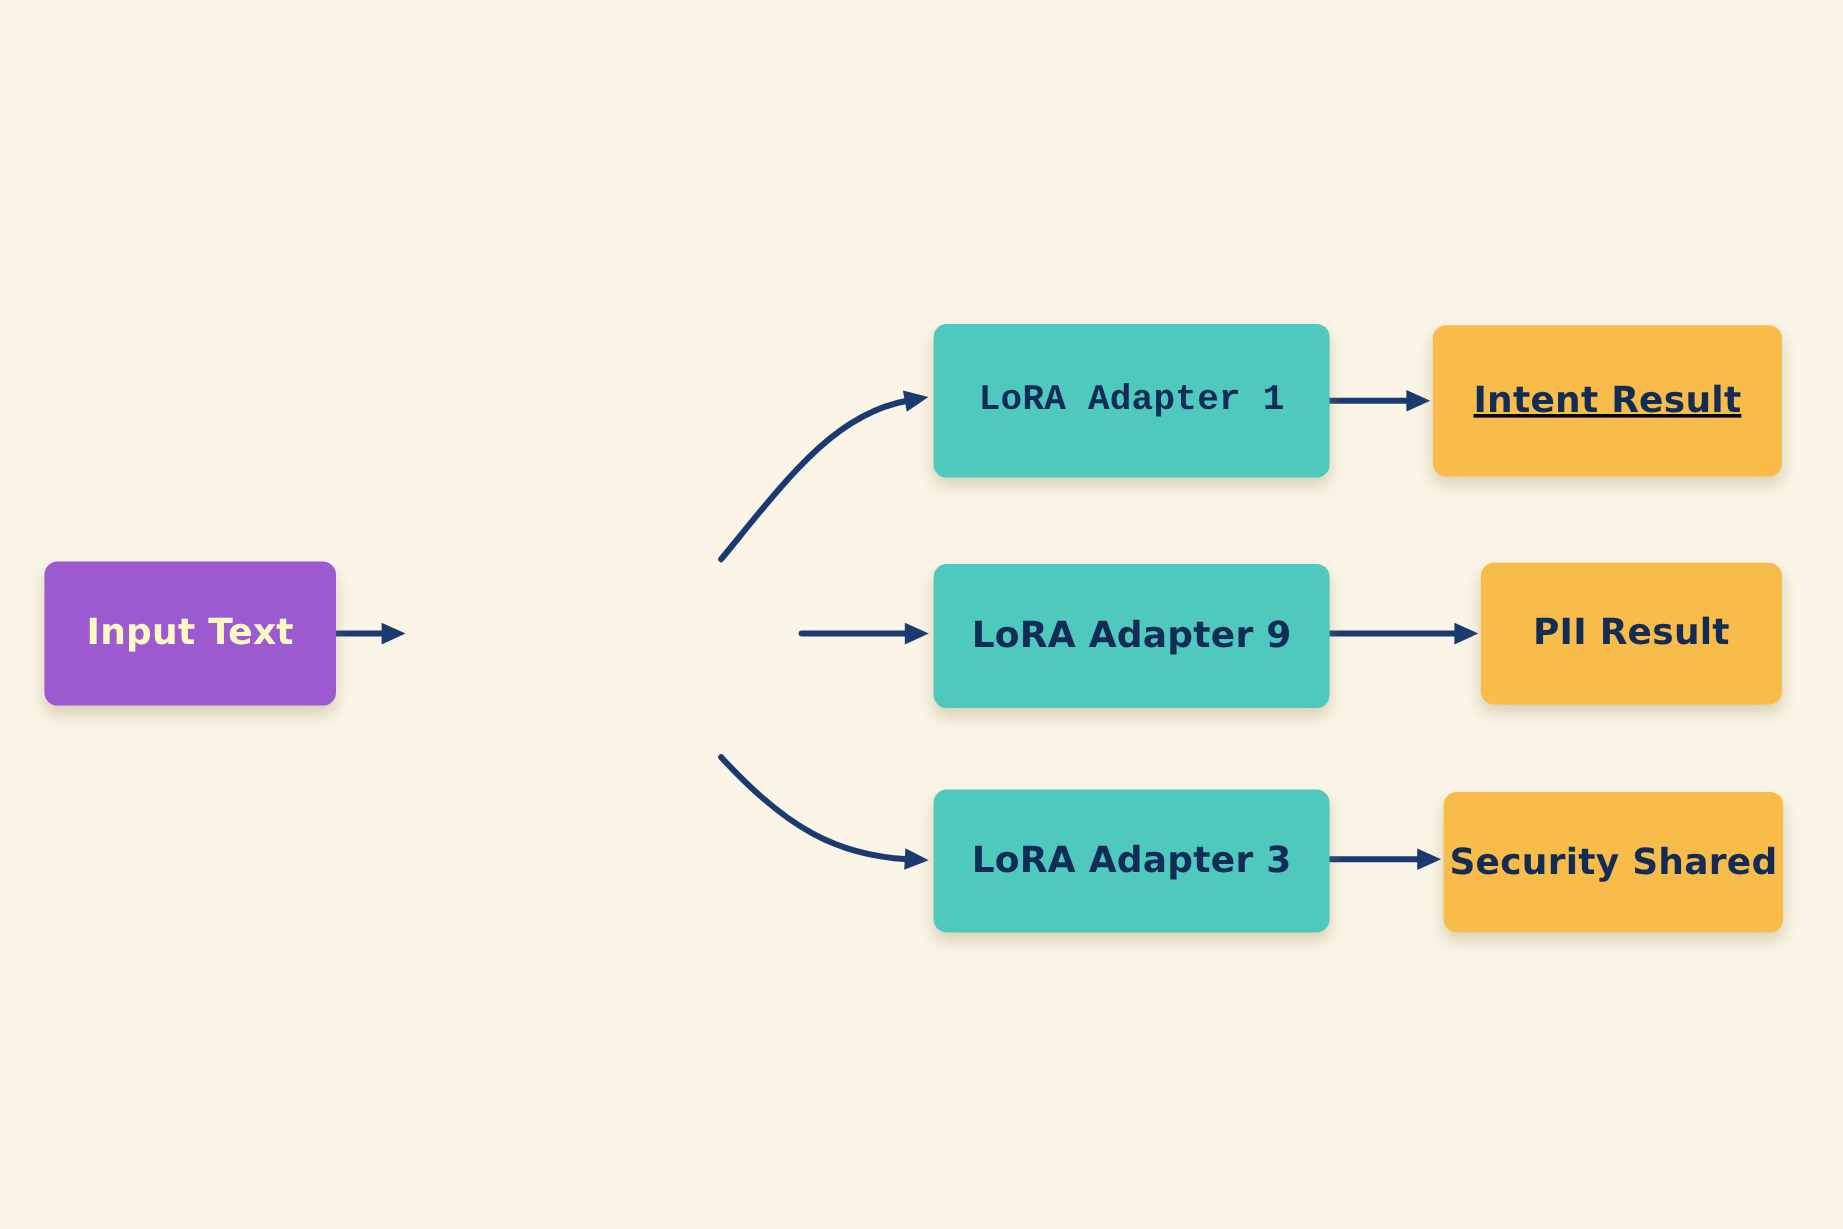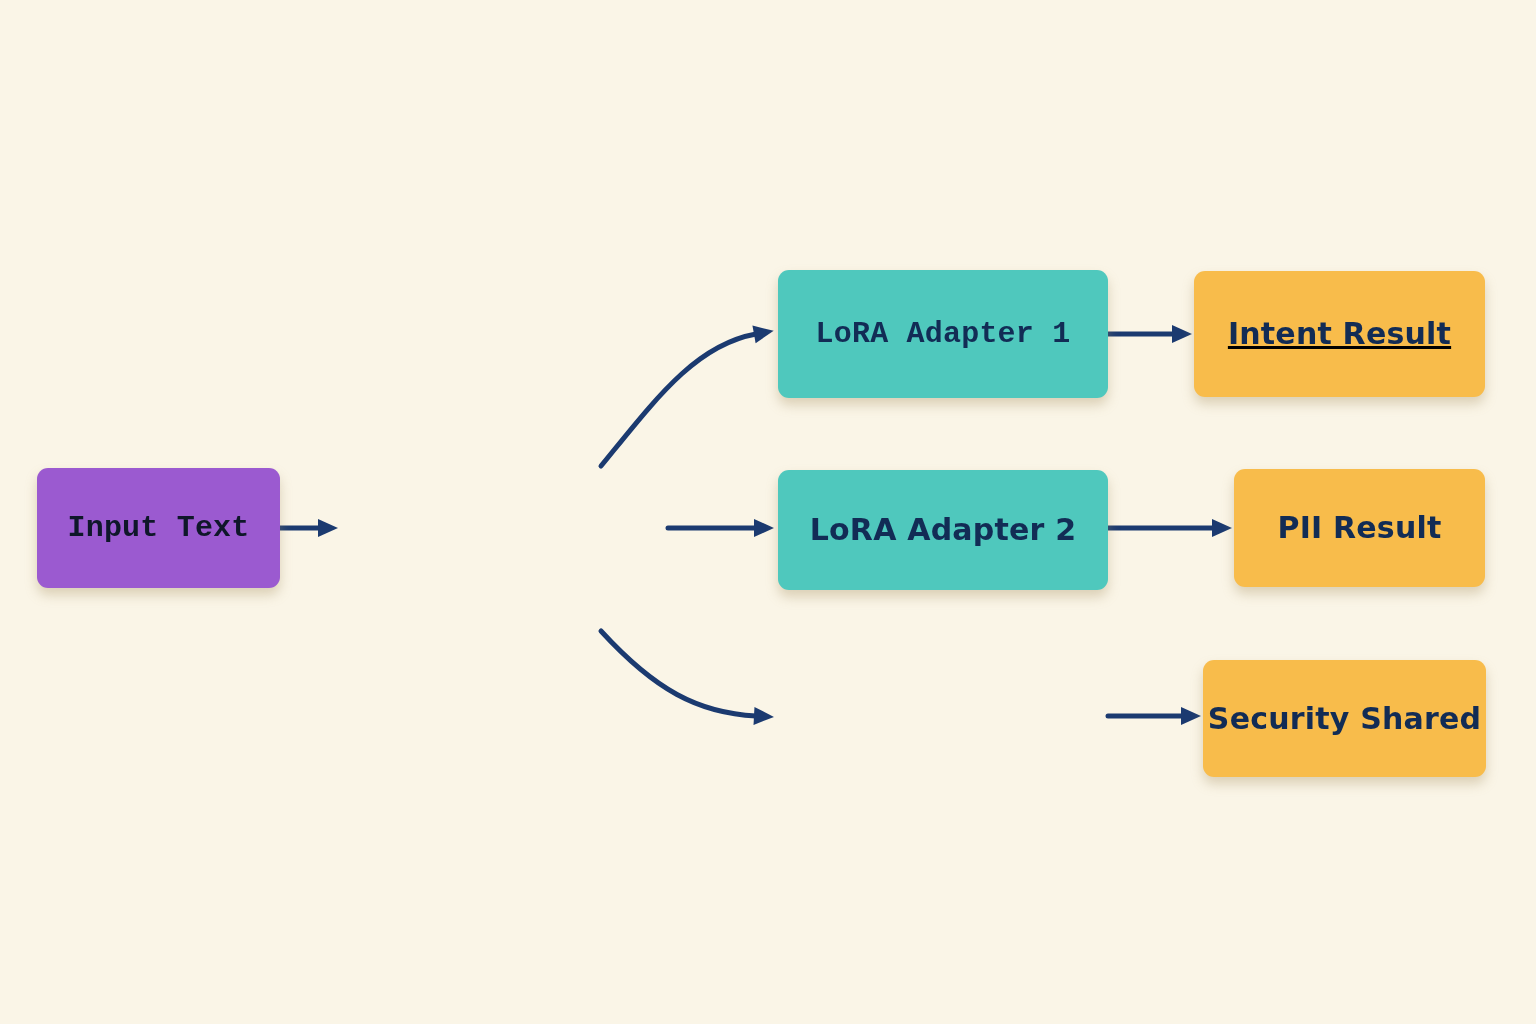--- a/index.html
+++ b/index.html
@@ -72,32 +72,35 @@
     <path class="edge" d="M 280 528 L 320 528" marker-end="url(#arrowhead)" style="stroke: rgb(27, 58, 112);"></path>
     <path class="edge" d="M 601 466 C 655 400 695 345 756 334" marker-end="url(#arrowhead)" style="stroke: rgb(27, 58, 112);"></path>
     <path class="edge" d="M 668 528 L 756 528" marker-end="url(#arrowhead)" style="stroke: rgb(27, 58, 112);"></path>
     <path class="edge" d="M 601 631 C 655 690 698 713 756 716" marker-end="url(#arrowhead)" style="stroke: rgb(27, 58, 112);"></path>
     <path class="edge" d="M 1108 334 L 1174 334" marker-end="url(#arrowhead)" style="stroke: rgb(27, 58, 112);"></path>
     <path class="edge" d="M 1108 528 L 1214 528" marker-end="url(#arrowhead)" style="stroke: rgb(27, 58, 112);"></path>
     <path class="edge" d="M 1108 716 L 1183 716" marker-end="url(#arrowhead)" style="stroke: rgb(27, 58, 112);"></path>
   </svg>
 
   <div class="node n-input" style="background: rgb(155, 90, 208);">
-    <div class="label" style="color: #0f172a; font-family: Liberation Mono, monospace;">Input Text</div>
+    <div class="label" style="color: #fef9c3;">Input Text</div>
   </div>
 
 
   <div class="node n-adapter1" style="background: rgb(79, 200, 189);">
     <div class="label" style="color: rgb(18, 44, 85);">LoRA Adapter 1</div>
   </div>
 
   <div class="node n-adapter2" style="background: rgb(79, 200, 189);">
-    <div class="label" style="color: rgb(18, 44, 85);">LoRA Adapter 2</div>
+    <div class="label" style="color: rgb(18, 44, 85);">LoRA Adapter 9</div>
   </div>
 
+  <div class="node n-adapter3" style="background: rgb(79, 200, 189);">
+    <div class="label" style="color: rgb(18, 44, 85);">LoRA Adapter 3</div>
+  </div>
 
   <div class="node n-intent" style="background: rgb(248, 188, 75); text-decoration: underline;">
     <div class="label" style="color: rgb(18, 44, 85);">Intent Result</div>
   </div>
 
   <div class="node n-pii" style="background: rgb(248, 188, 75);">
     <div class="label" style="color: rgb(18, 44, 85);">PII Result</div>
   </div>
 
   <div class="node n-security" style="background: rgb(248, 188, 75);">

